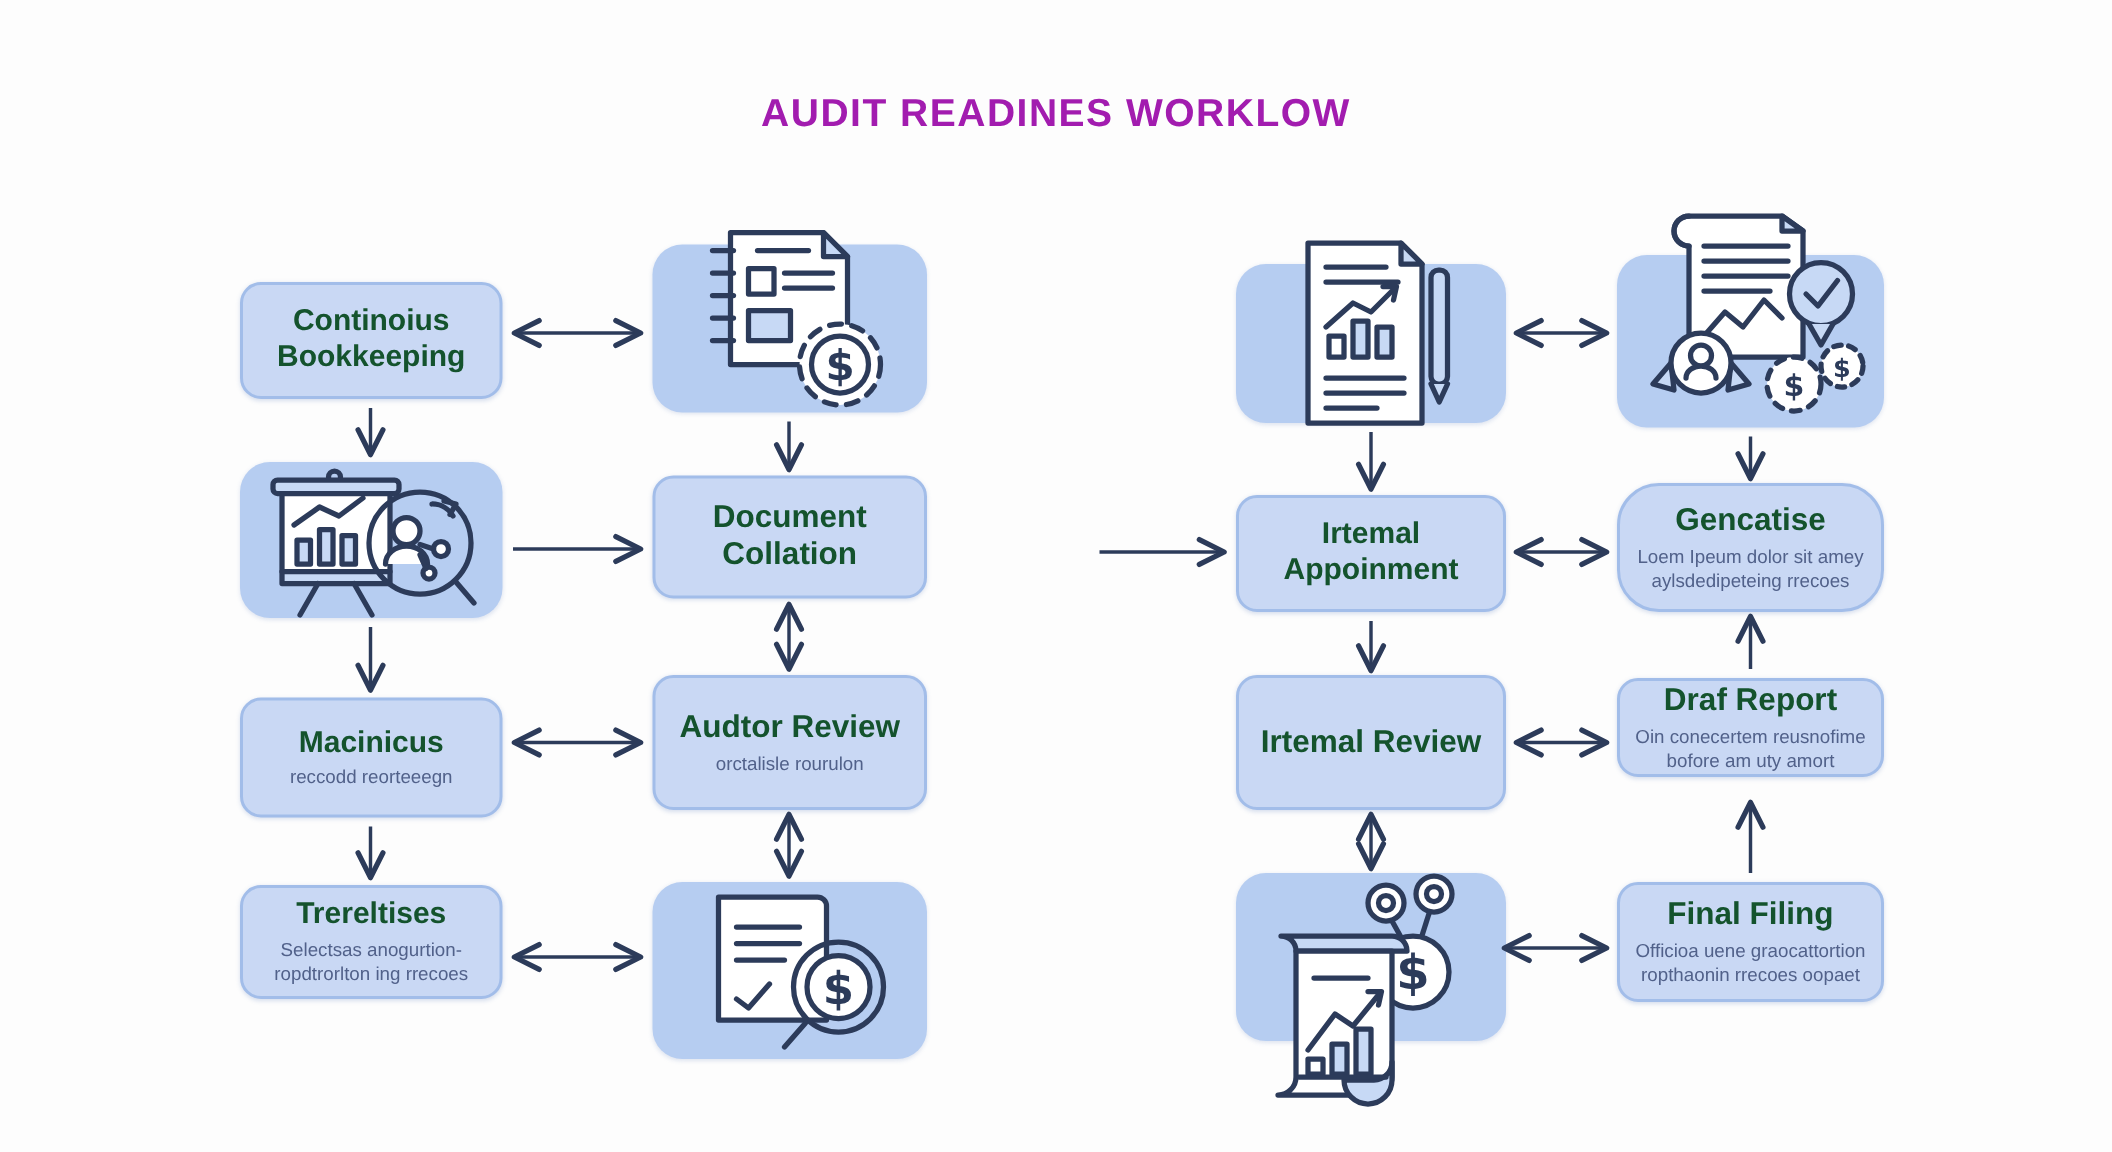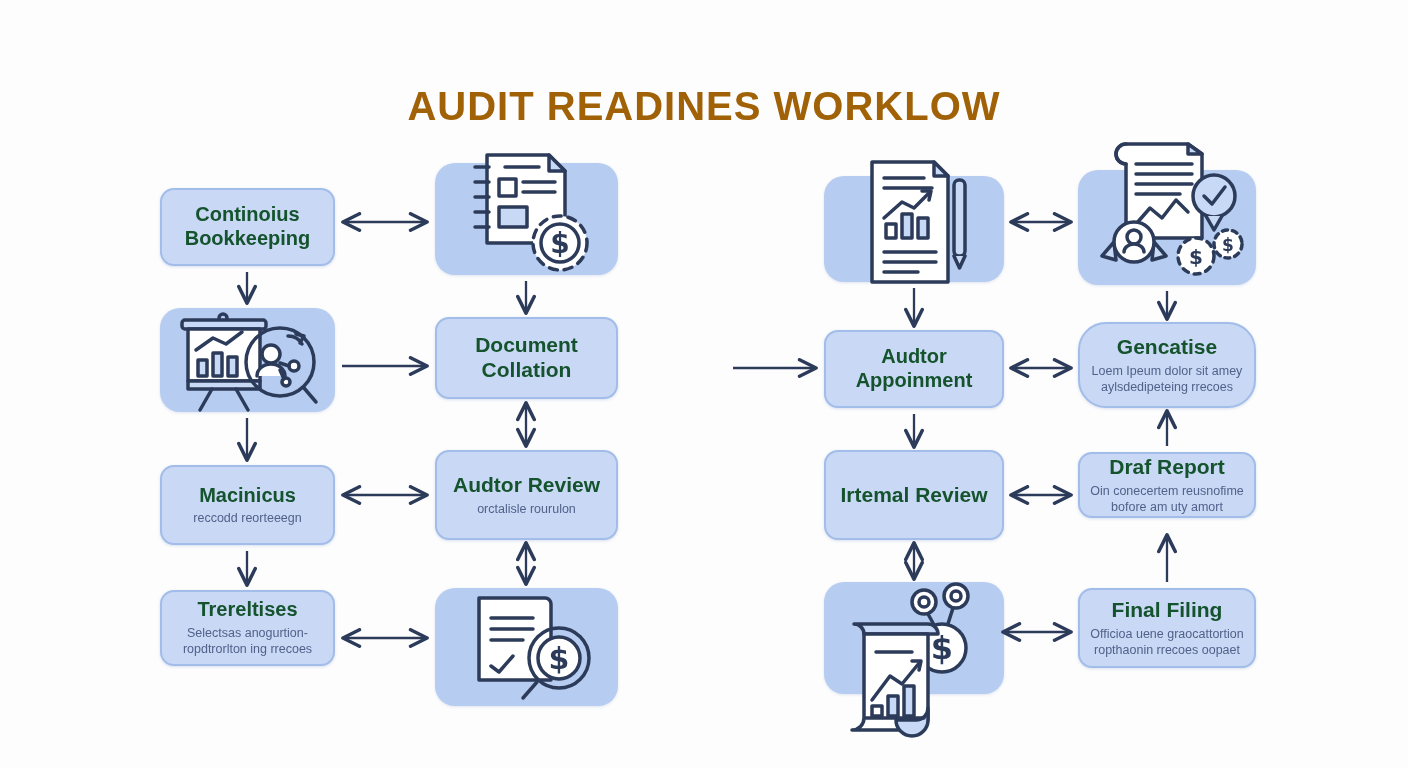--- a/index.html
+++ b/index.html
@@ -5,23 +5,22 @@
   html,body{margin:0;padding:0;}
   body{
     width:1408px;height:768px;position:relative;overflow:hidden;
     background:#fdfdfd;
     font-family:"Liberation Sans", sans-serif;
   }
   .canvas{position:absolute;inset:0;}
   .page-title{
     position:absolute;top:60px;left:0;width:100%;
     text-align:center;
-    font-size:40px;font-weight:800;letter-spacing:1px;
-    color:#a16207;
-    margin-top:24px;
+    font-size:26px;font-weight:800;letter-spacing:1px;
+    color:#a21caf;
   }
   .tbox{
     position:absolute;
     background:#c9d8f4;
     border:2px solid #a2bde9;
     border-radius:14px;
     box-shadow:0 1px 3px rgba(100,130,190,.25);
     display:flex;flex-direction:column;align-items:center;justify-content:center;
     text-align:center;
     padding:6px 10px;box-sizing:border-box;
@@ -152,21 +151,21 @@
       <polyline points="60,33 69,33 67,42" class="ic"></polyline>
       <line x1="22" y1="94" x2="74" y2="94" class="ic"></line>
       <line x1="22" y1="104" x2="74" y2="104" class="ic"></line>
       <line x1="22" y1="114" x2="56" y2="114" class="ic"></line>
       <rect x="92" y="22" width="11" height="76" rx="5" class="ic ic-b"></rect>
       <path d="M92,98 l5.5,12 l5.5,-12" class="ic ic-b"></path>
     </svg>
   </div>
 
   <div class="tbox" style="left:824px;top:330px;width:180px;height:78px;">
-    <div class="tbox-title">Audtor
+    <div class="tbox-title">Irtemal
 Appoinment</div>
   </div>
 
   <div class="tbox" style="left:824px;top:450px;width:180px;height:90px;">
     <div class="tbox-title" style="font-size:21px;">Irtemal Review</div>
   </div>
 
   <div class="ibox" style="left:824px;top:582px;width:180px;height:112px;">
     <svg style="left:16px;top:-4px;" width="150" height="156" viewBox="0 0 150 156">
       <circle cx="84" cy="24" r="12" class="ic ic-w"></circle>

